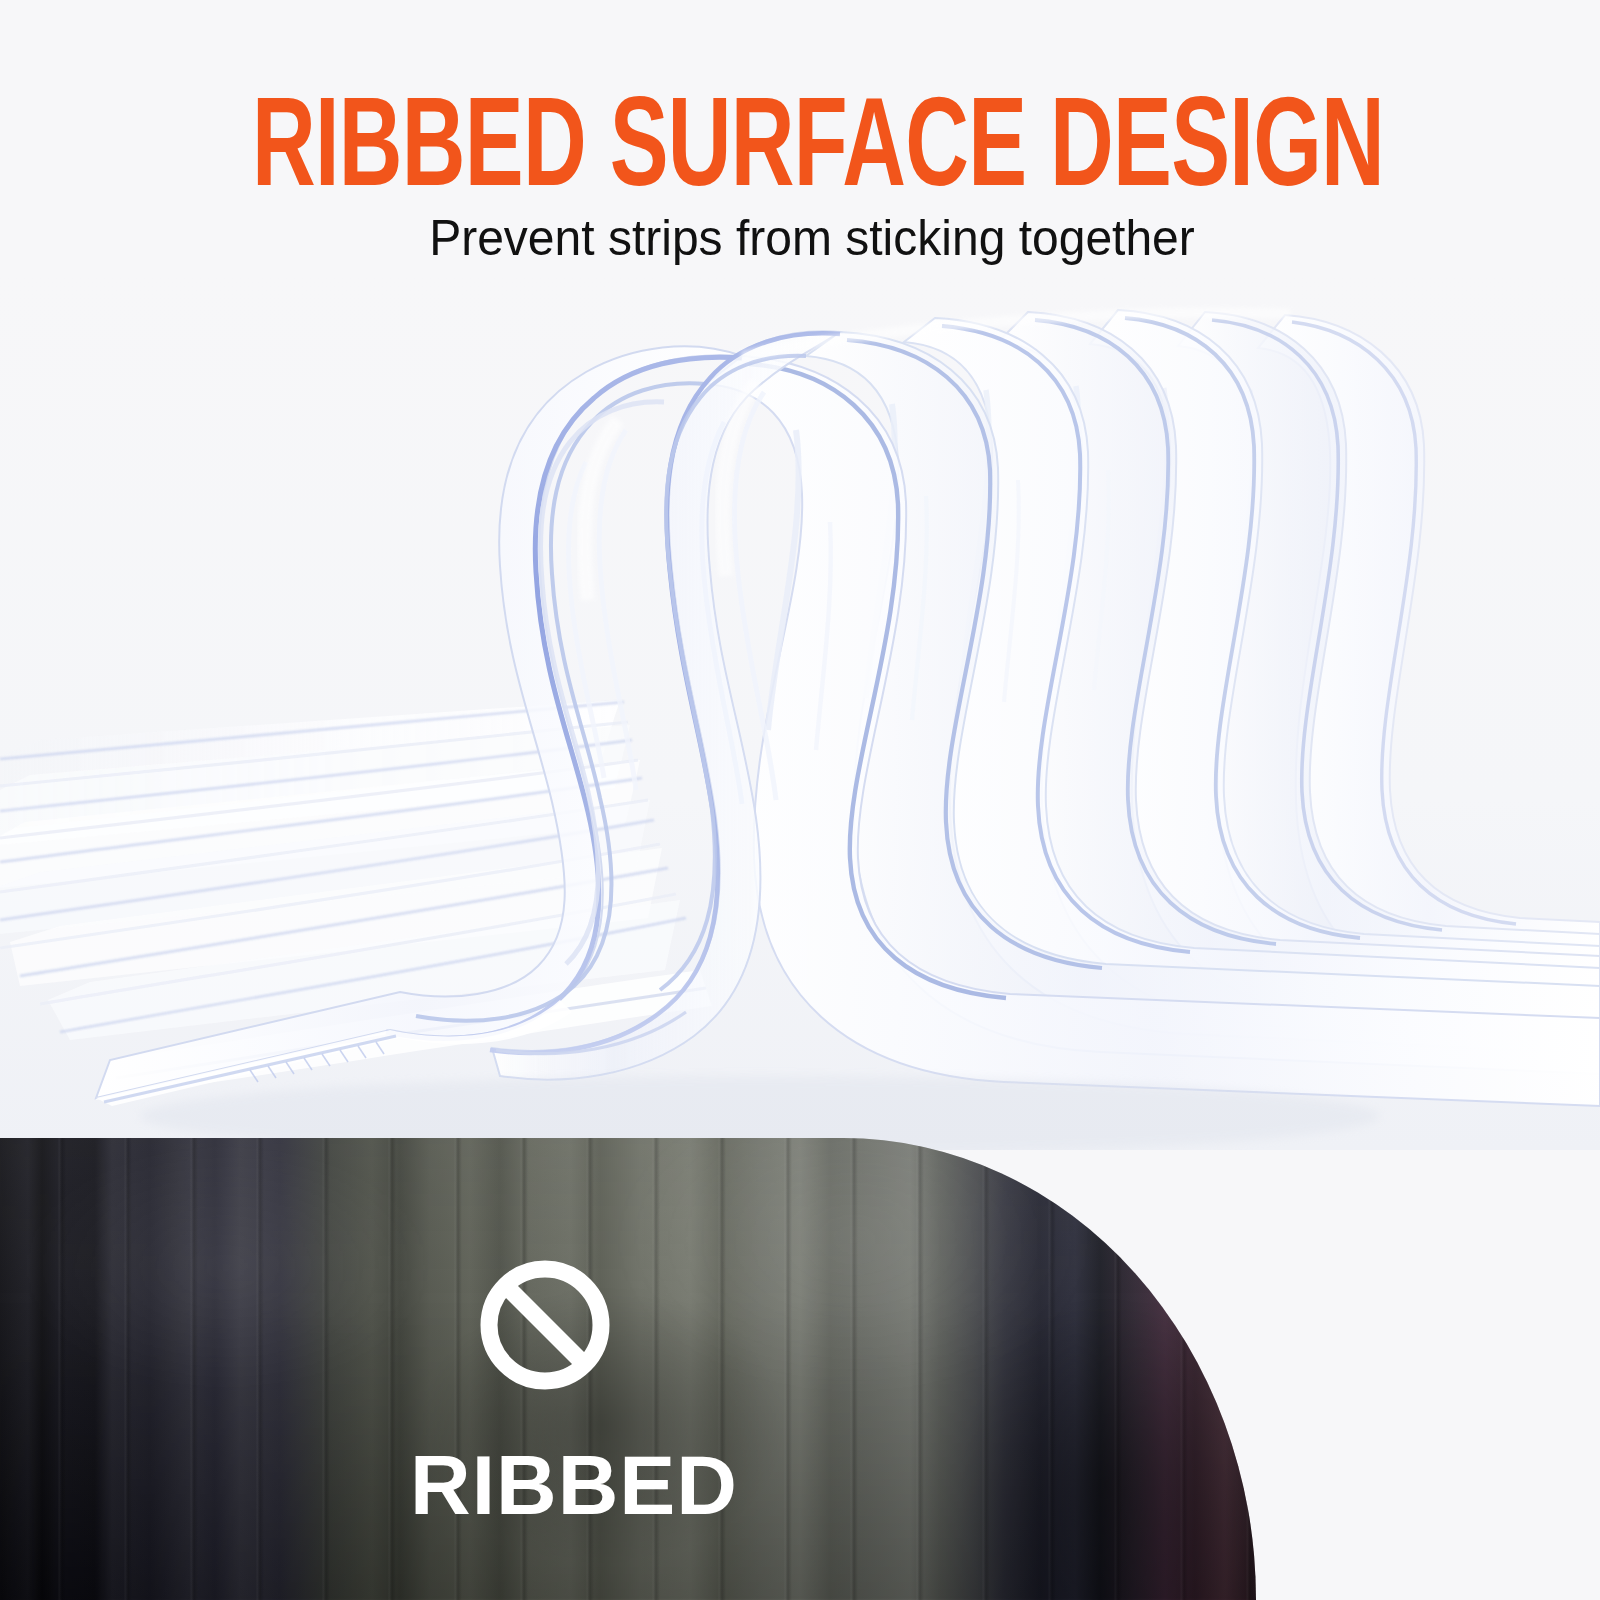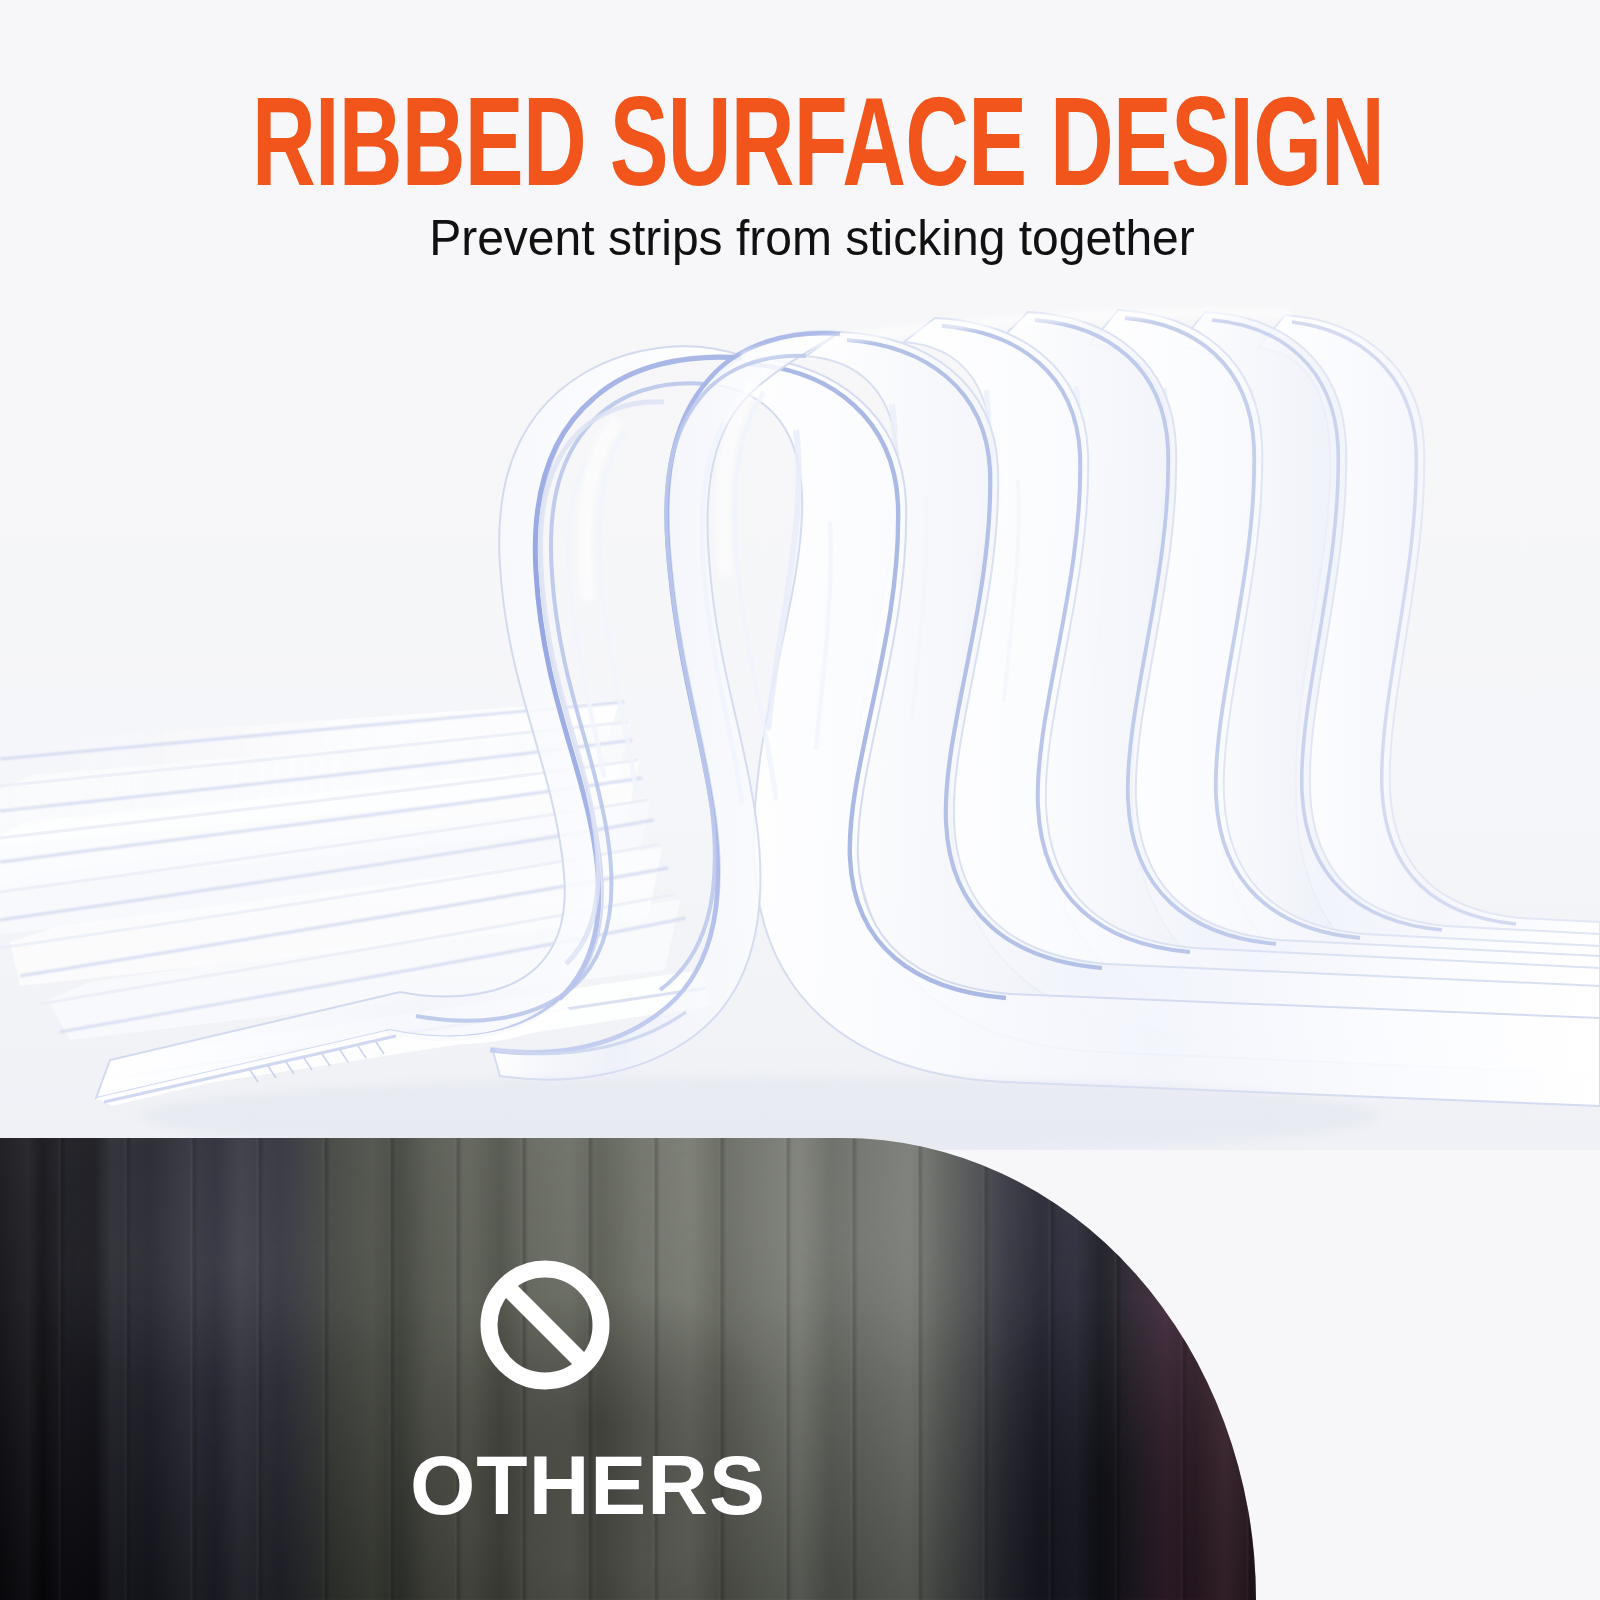--- a/index.html
+++ b/index.html
@@ -476,15 +476,15 @@
     <div id="others-photo"></div>
     <div id="others-seams"></div>
     <div id="others-grime"></div>
   </div>
 
   <svg id="prohibited-icon" viewBox="0 0 134 134">
     <circle cx="67" cy="67" r="56" fill="none" stroke="#ffffff" stroke-width="17"></circle>
     <line x1="29" y1="29" x2="105" y2="105" stroke="#ffffff" stroke-width="17" stroke-linecap="butt"></line>
   </svg>
 
-  <div id="others-label">OTHERS</div>
+  <div id="others-label">RIBBED</div>
 
 </div>
 
 </body></html>

